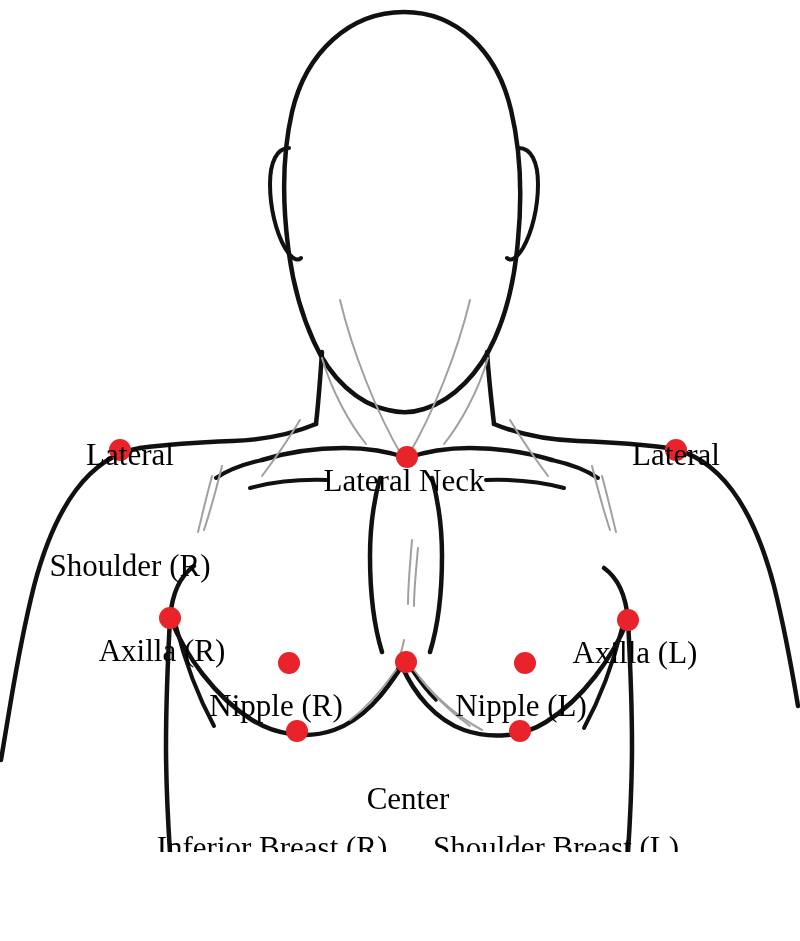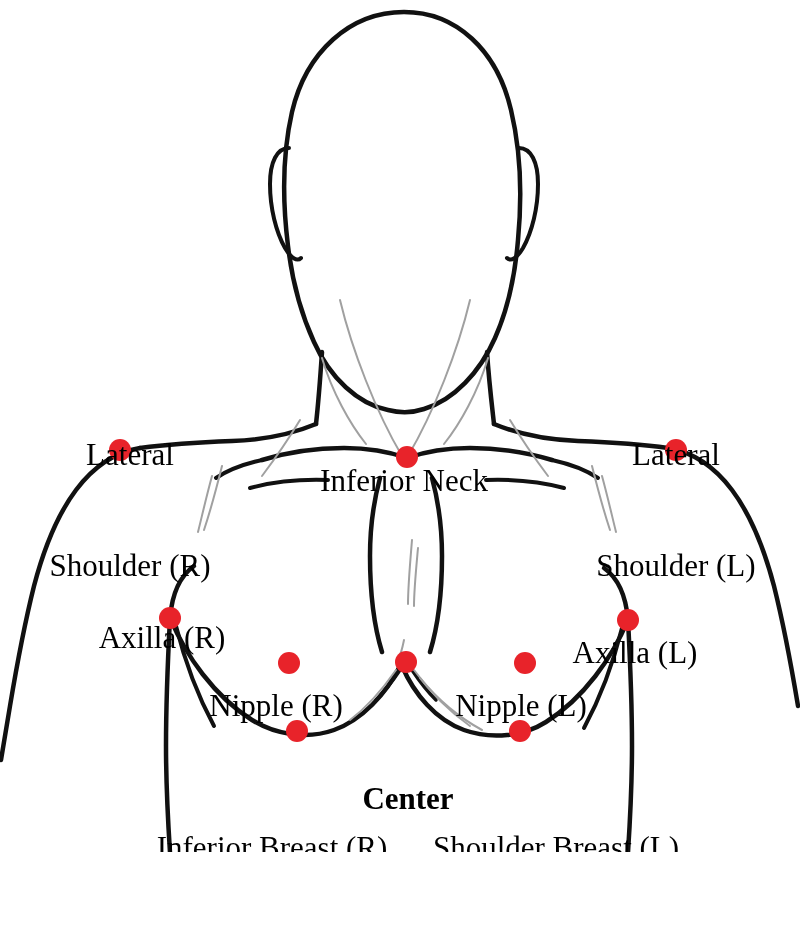--- a/index.html
+++ b/index.html
@@ -185,39 +185,38 @@
   <div class="marker-dot" title="Center" style="left: 406px; top: 662px; width: 22px; height: 22px; background: rgb(232, 35, 42);"></div>
   <div class="marker-dot" title="Nipple (L)" style="left: 525px; top: 663px; width: 22px; height: 22px; background: rgb(232, 35, 42);"></div>
   <div class="marker-dot" title="Inferior Breast (R)" style="left: 297px; top: 731px; width: 22px; height: 22px; background: rgb(232, 35, 42);"></div>
   <div class="marker-dot" title="Inferior Breast (L)" style="left: 520px; top: 731px; width: 22px; height: 22px; background: rgb(232, 35, 42);"></div>
 
   <div class="label center-anchor" style="left: 130px; top: 362px;">
     <div>Lateral</div>
     <div>Shoulder (R)</div>
   </div>
   <div class="label center-anchor" style="left: 404px; top: 388px;">
-    <div>Inferior Neck</div>
+    <div>Lateral Neck</div>
   </div>
   <div class="label center-anchor" style="left: 676px; top: 362px;">
     <div>Lateral</div>
-    <div>Shoulder (L)</div>
-  </div>
-  <div class="label center-anchor" style="left: 162px; top: 545px;">
+  </div>
+  <div class="label center-anchor" style="left: 162px; top: 558px;">
     <div>Axilla (R)</div>
   </div>
   <div class="label center-anchor" style="left: 635px; top: 560px;">
     <div>Axilla (L)</div>
   </div>
   <div class="label center-anchor" style="left: 276px; top: 613px;">
     <div>Nipple (R)</div>
   </div>
   <div class="label center-anchor" style="left: 521px; top: 613px;">
     <div>Nipple (L)</div>
   </div>
-  <div class="label center-anchor" style="left: 408px; top: 706px; font-weight: bold;">
+  <div class="label center-anchor" style="left: 408px; top: 706px;">
     <div>Center</div>
   </div>
   <div class="label center-anchor" style="left: 272px; top: 755px;">
     <div>Inferior Breast (R)</div>
   </div>
   <div class="label center-anchor" style="left: 556px; top: 755px;">
     <div>Shoulder Breast (L)</div>
   </div>
 
 </div>

